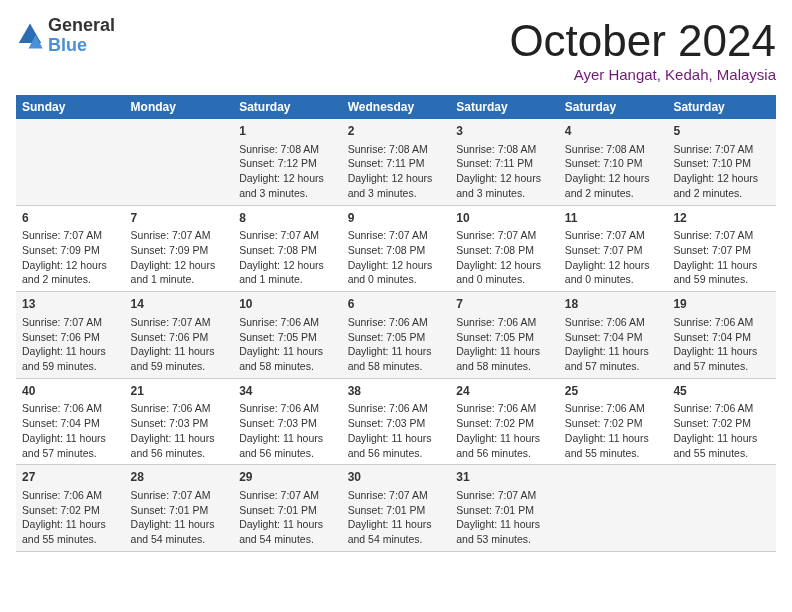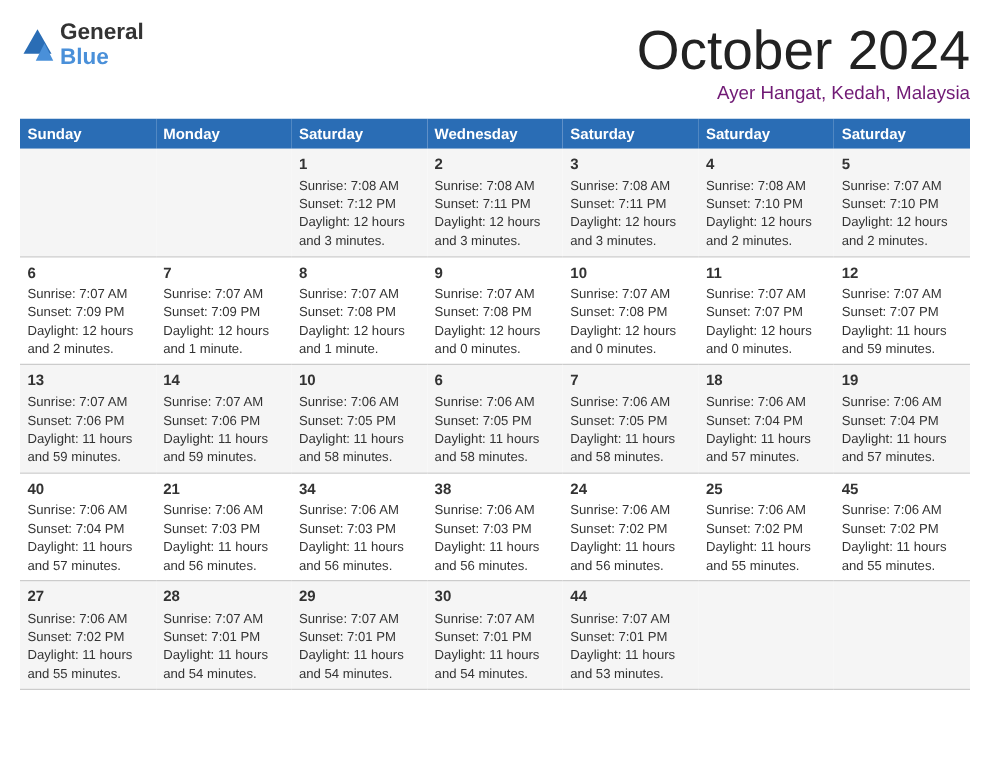--- a/index.html
+++ b/index.html
@@ -304,21 +304,21 @@
 Sunset: 7:01 PM
 Daylight: 11 hours and 54 minutes.</div>
         </td>
         <td>
           <span class="day-num">30</span>
           <div class="day-info" style="white-space: pre-line;">Sunrise: 7:07 AM
 Sunset: 7:01 PM
 Daylight: 11 hours and 54 minutes.</div>
         </td>
         <td>
-          <span class="day-num">44</span>
+          <span class="day-num">31</span>
           <div class="day-info" style="white-space: pre-line;">Sunrise: 7:07 AM
 Sunset: 7:01 PM
 Daylight: 11 hours and 53 minutes.</div>
         </td>
         <td></td>
         <td></td>
       </tr>
     </tbody>
 </table>
 

